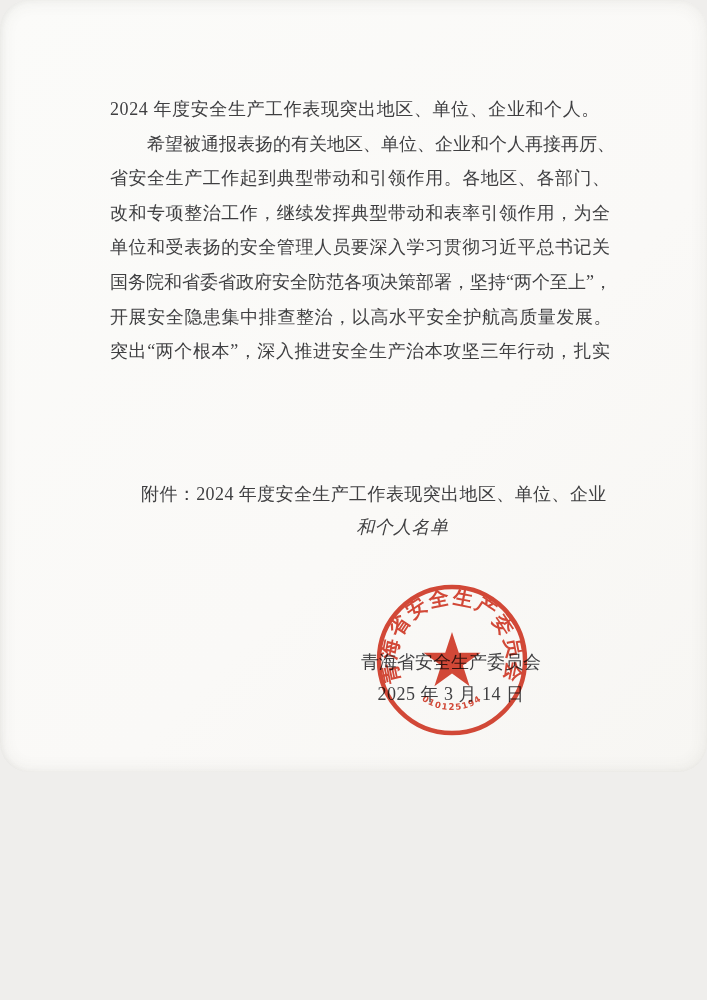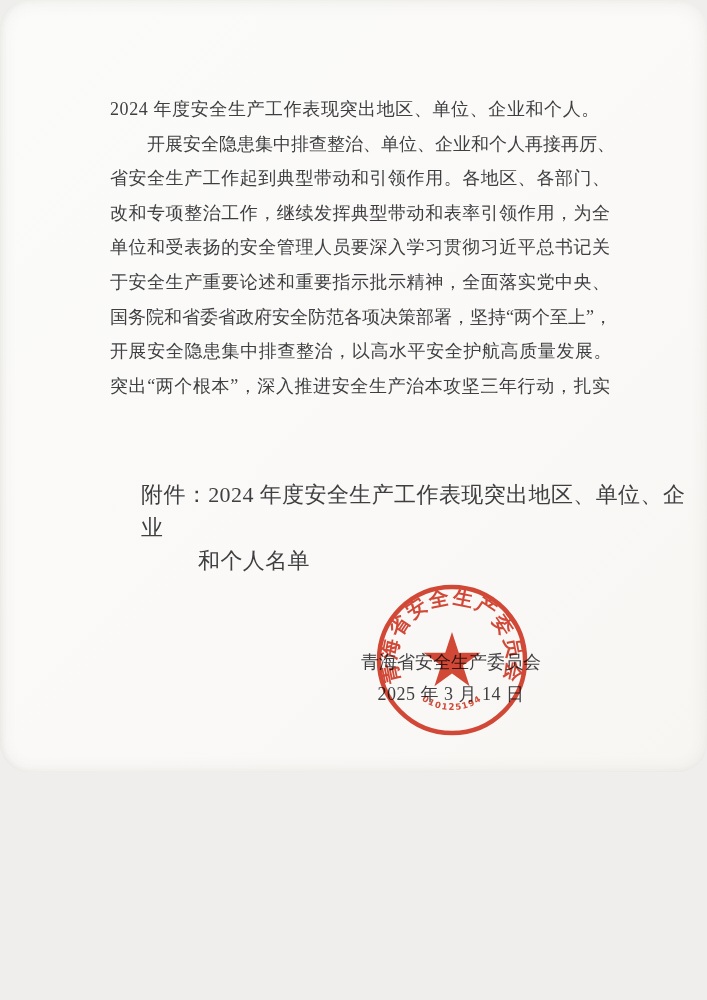--- a/index.html
+++ b/index.html
@@ -11,42 +11,41 @@
     box-shadow: inset 0 0 18px rgba(80,78,72,.09), inset 2px 0 5px rgba(80,78,72,.05);
     overflow:hidden;
     font-family:"Liberation Serif","DejaVu Serif",serif;
     color:#3f3f41;
     border-radius:29px;
   }
   .body-text { position:absolute; left:110px; top:92px; width:500px; font-size:18px; line-height:34.6px; }
   .bline { white-space:nowrap; text-align:justify; text-align-last:justify; text-justify:inter-character; }
   .bline.plast { text-align-last:left; letter-spacing:.6px; }
   .bline.ind  { text-indent:37px; }
-  .attachment { position:absolute; left:141px; top:478px; font-size:22px; line-height:33px; letter-spacing:.4px; }
-  .aline2 { margin-left:57px; }
+  .attachment { position:absolute; left:141px; top:478px; font-size:18px; line-height:33px; letter-spacing:.4px;text-align:center; }
+  .aline2 { margin-left:57px;font-style:italic; }
   .signature { position:absolute; left:330px; top:651px; width:242px; text-align:center; font-size:18px; line-height:22px; }
   .sig-date { margin-top:10px; letter-spacing:.5px; }
   .seal { position:absolute; left:369px; top:581px; width:166px; height:158px; mix-blend-mode:multiply; opacity:.95; }
   .seal svg { width:100%; height:100%; }
   .seal-arc-text  { font-size:20px; letter-spacing:2px; font-weight:bold; font-family:"Liberation Serif","DejaVu Serif",serif; }
   .seal-code-text { font-size:8.5px; letter-spacing:1.3px; font-weight:bold; font-family:"DejaVu Sans","Liberation Sans",sans-serif; }
   .pagenum { position:absolute; left:104px; top:930px; font-size:16px; color:#5f5f61; letter-spacing:2px; }
 </style>
 </head>
 <body>
 
 <div class="page">
 
   <div class="body-text">
     <div class="bline plast">2024 年度安全生产工作表现突出地区、单位、企业和个人。</div>
-    <div class="bline ind">开展安全隐患集中排查整治、单位、企业和个人再接再厉、</div>
+    <div class="bline ind">希望被通报表扬的有关地区、单位、企业和个人再接再厉、</div>
     <div class="bline">省安全生产工作起到典型带动和引领作用。各地区、各部门、</div>
     <div class="bline">改和专项整治工作，继续发挥典型带动和表率引领作用，为全</div>
     <div class="bline">单位和受表扬的安全管理人员要深入学习贯彻习近平总书记关</div>
-    <div class="bline">于安全生产重要论述和重要指示批示精神，全面落实党中央、</div>
     <div class="bline">国务院和省委省政府安全防范各项决策部署，坚持“两个至上”，</div>
     <div class="bline plast">开展安全隐患集中排查整治，以高水平安全护航高质量发展。</div>
     <div class="bline">突出“两个根本”，深入推进安全生产治本攻坚三年行动，扎实</div>
   </div>
 
   <div class="attachment">
     <div class="aline">附件：2024 年度安全生产工作表现突出地区、单位、企业</div>
     <div class="aline aline2">和个人名单</div>
   </div>
 

